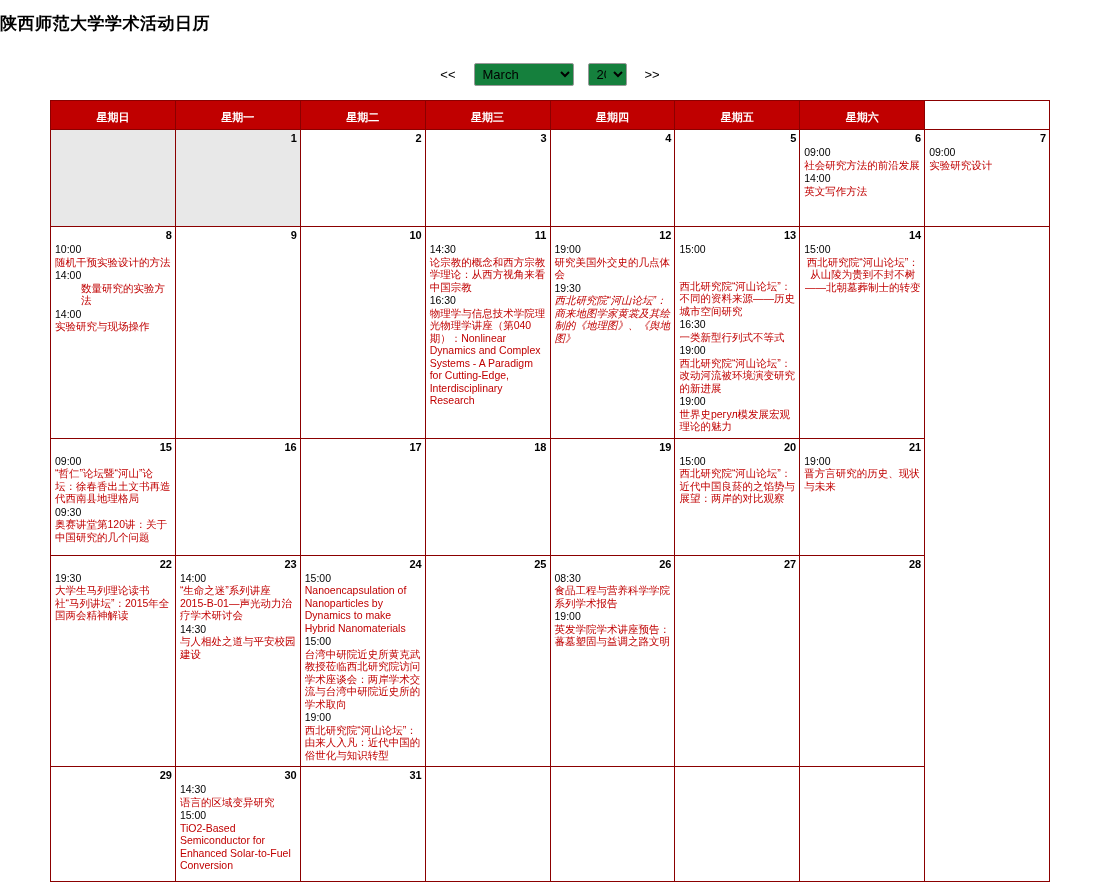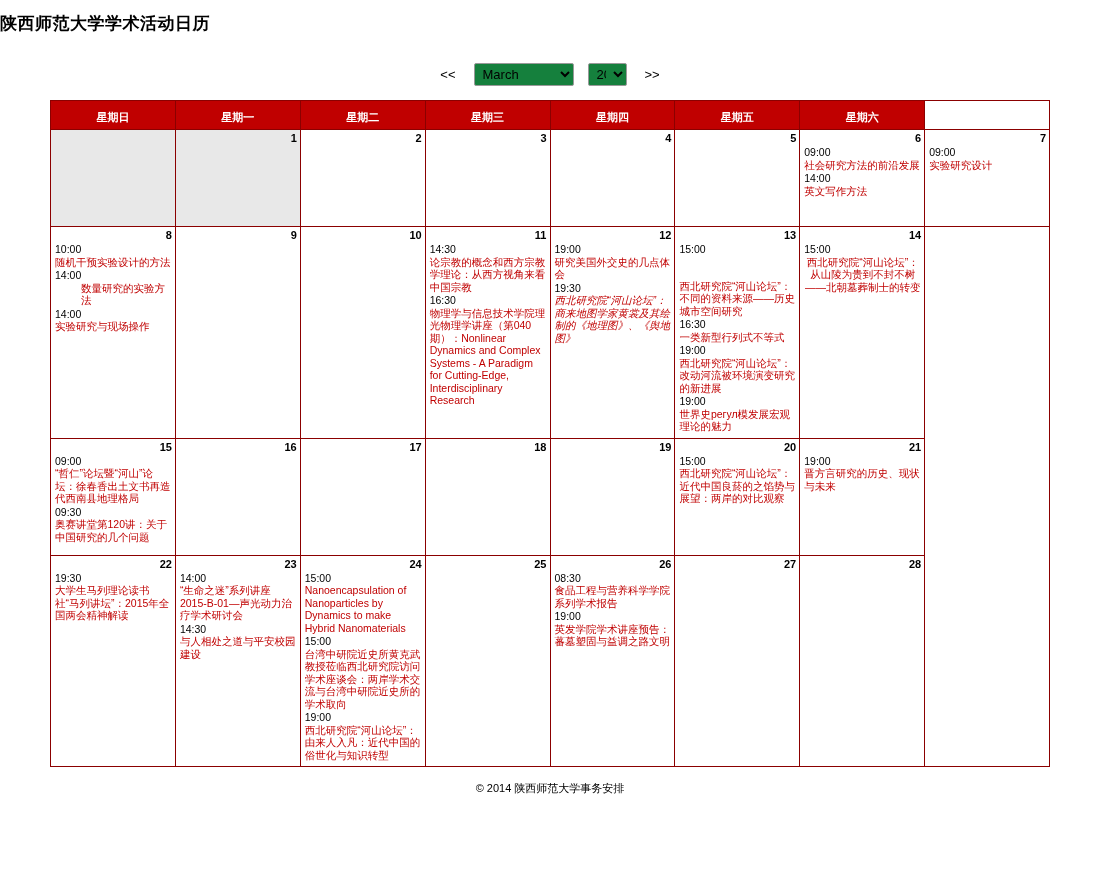--- a/index.html
+++ b/index.html
@@ -311,17 +311,38 @@
               <a class="ev-title" style="text-decoration: none; color: rgb(192, 0, 0);">英发学院学术讲座预告：蕃墓塑固与益调之路文明</a>
             </div>
           </td>
           <td>
             <div class="daynum">27</div>
           </td>
           <td>
             <div class="daynum">28</div>
           </td>
         </tr>
+        <tr class="r4">
+          <td>
+            <div class="daynum">29</div>
+          </td>
+          <td>
+            <div class="daynum">30</div>
+            <div class="events">
+              <div class="ev-time">14:30</div>
+              <a class="ev-title" style="text-decoration: none; color: rgb(192, 0, 0);">语言的区域变异研究</a>
+              <div class="ev-time">15:00</div>
+              <a class="ev-title" style="text-decoration: none; color: rgb(192, 0, 0);">TiO2-Based Semiconductor for Enhanced Solar-to-Fuel Conversion</a>
+            </div>
+          </td>
+          <td>
+            <div class="daynum">31</div>
+          </td>
+          <td class="blank-cell"></td>
+          <td class="blank-cell"></td>
+          <td class="blank-cell"></td>
+          <td class="blank-cell"></td>
+        </tr>
       </tbody>
   </table>
 </div>
 
 <div class="footer">© 2014 陕西师范大学事务安排</div>
 
 </body></html>

